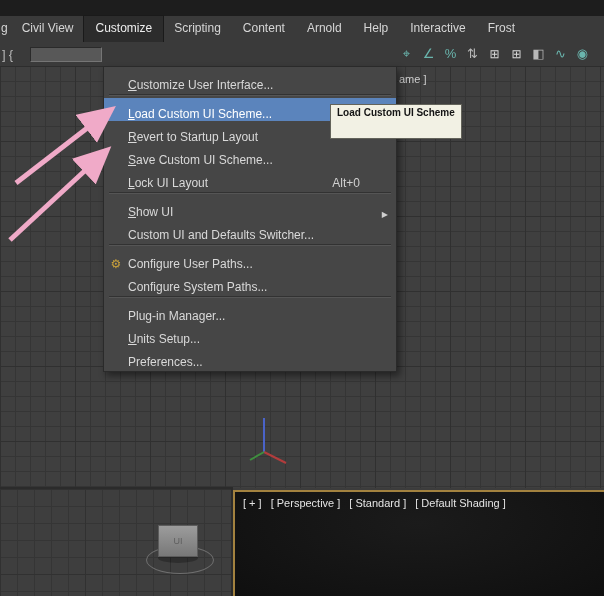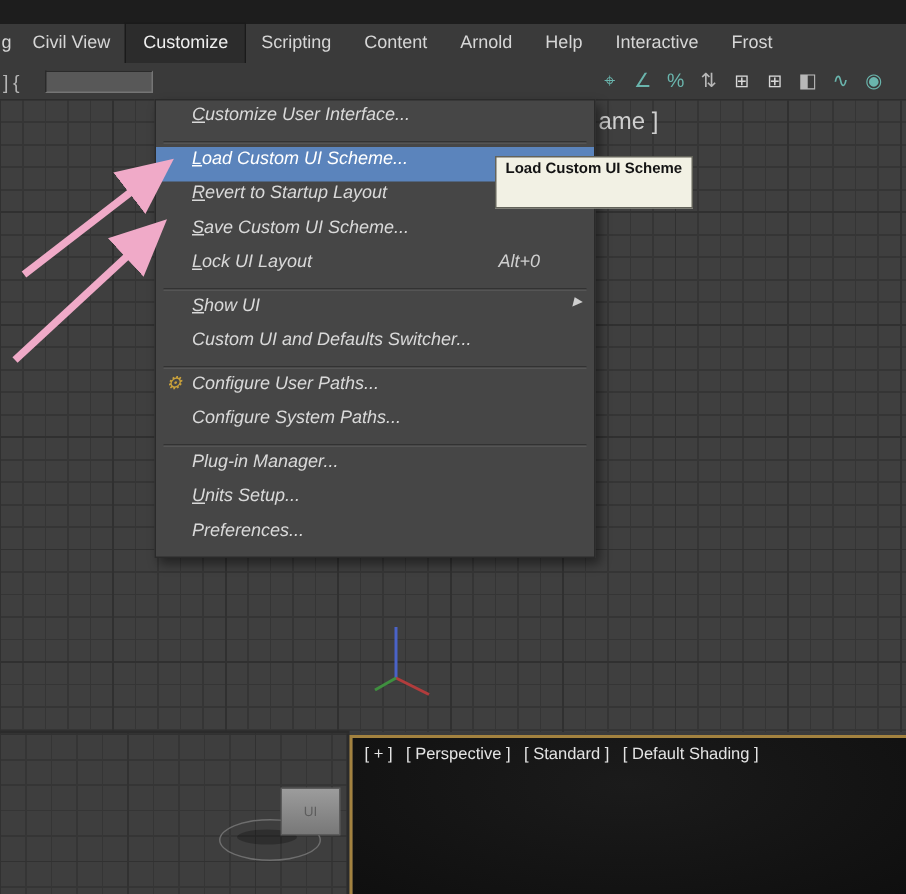--- a/index.html
+++ b/index.html
@@ -32,56 +32,56 @@
   
   .viewport-top{
     position:absolute;left:0;top:66px;width:604px;height:422px;
     background-color:#3f3f3f;
     background-image:
       repeating-linear-gradient(to right,#303030 0 1px,transparent 1px 75px),
       repeating-linear-gradient(to bottom,#303030 0 1px,transparent 1px 75px),
       repeating-linear-gradient(to right,var(--grid-line,#353535) 0 1px,transparent 1px 15px),
       repeating-linear-gradient(to bottom,var(--grid-line,#353535) 0 1px,transparent 1px 15px);
   }
-  .vp-top-label{position:absolute;left:399px;top:73px;color:#cfcfcf;font-size:16px;z-index:5;}
+  .vp-top-label{position:absolute;left:399px;top:73px;color:#cfcfcf;font-size:11px;z-index:5;}
   .tripod{position:absolute;left:244px;top:408px;z-index:6;}
   .splitter-h{position:absolute;left:0;top:487px;width:233px;height:2px;background:#2b2b2b;z-index:3;}
   .splitter-v{position:absolute;left:231px;top:489px;width:2px;height:107px;background:#2b2b2b;z-index:3;}
   .viewport-left{
     position:absolute;left:0;top:489px;width:231px;height:107px;
     background-color:#3e3e3e;
     background-image:
       repeating-linear-gradient(to right,#313131 0 1px,transparent 1px 85px),
       repeating-linear-gradient(to bottom,#313131 0 1px,transparent 1px 85px),
       repeating-linear-gradient(to right,var(--grid-line,#353535) 0 1px,transparent 1px 17px),
       repeating-linear-gradient(to bottom,var(--grid-line,#353535) 0 1px,transparent 1px 17px);
   }
   .helper-ellipse{position:absolute;left:146px;top:57px;width:66px;height:26px;border:1px solid #6e6e6e;border-radius:50%;}
   .cube-shadow{position:absolute;left:158px;top:64px;width:40px;height:10px;background:rgba(0,0,0,.25);border-radius:50%;}
   .cube{
     position:absolute;left:158px;top:36px;width:38px;height:30px;
     background:linear-gradient(#9c9c9c,#787878);border:1px solid #5c5c5c;
-    display:flex;align-items:center;justify-content:center;margin-left:29px;
+    display:flex;align-items:center;justify-content:center;
   }
   .cube-label{font-size:9px;color:#4c4c4c;opacity:.7;}
   .viewport-persp{
     position:absolute;left:233px;top:490px;width:373px;height:108px;box-sizing:border-box;
     background:radial-gradient(ellipse at 50% 30%, #1b1b1b, #0f0f0f);
     border:2px solid var(--viewport-border,#a3823f);z-index:4;
   }
   .vp-persp-label{display:flex;gap:9px;padding:5px 0 0 8px;color:#e4e4e4;font-size:11px;white-space:nowrap;}
   .vp-persp-label span{cursor:default;}
   
   .menu-panel{
     position:absolute;left:103px;top:66px;width:294px;box-sizing:border-box;
     background:var(--menu-bg,#464646);border:1px solid #2a2a2a;
     box-shadow:3px 4px 7px rgba(0,0,0,.45);z-index:40;color:#d9d9d9;font-size:12px;
     padding:2px 0;
   }
-  .mi{height:23px;display:flex;align-items:flex-start;position:relative;padding-right:6px;white-space:nowrap;font-style:italic;}
+  .mi{height:23px;display:flex;align-items:flex-end;position:relative;padding-right:6px;white-space:nowrap;}
   .mi-gutter{width:24px;flex:0 0 24px;text-align:center;font-size:12px;color:#c9a13b;}
   .mi-label{flex:1;overflow:hidden;}
   .mi-label u{text-decoration:underline;}
   .mi-shortcut{margin-right:16px;color:#d0d0d0;}
   .mi-sub{width:12px;font-size:8px;color:#cfcfcf;text-align:right;padding-right:2px;}
   .mi.highlighted{background:var(--highlight,#5b84bc);color:#fff;}
   .mi.highlighted .mi-shortcut{color:#fff;}
   .menu-sep{height:4px;margin:1px 3px;position:relative;}
   .menu-sep::before{content:"";position:absolute;left:2px;right:2px;top:1px;height:1px;background:#323232;}
   .menu-sep::after{content:"";position:absolute;left:2px;right:2px;top:2px;height:1px;background:#555;}

